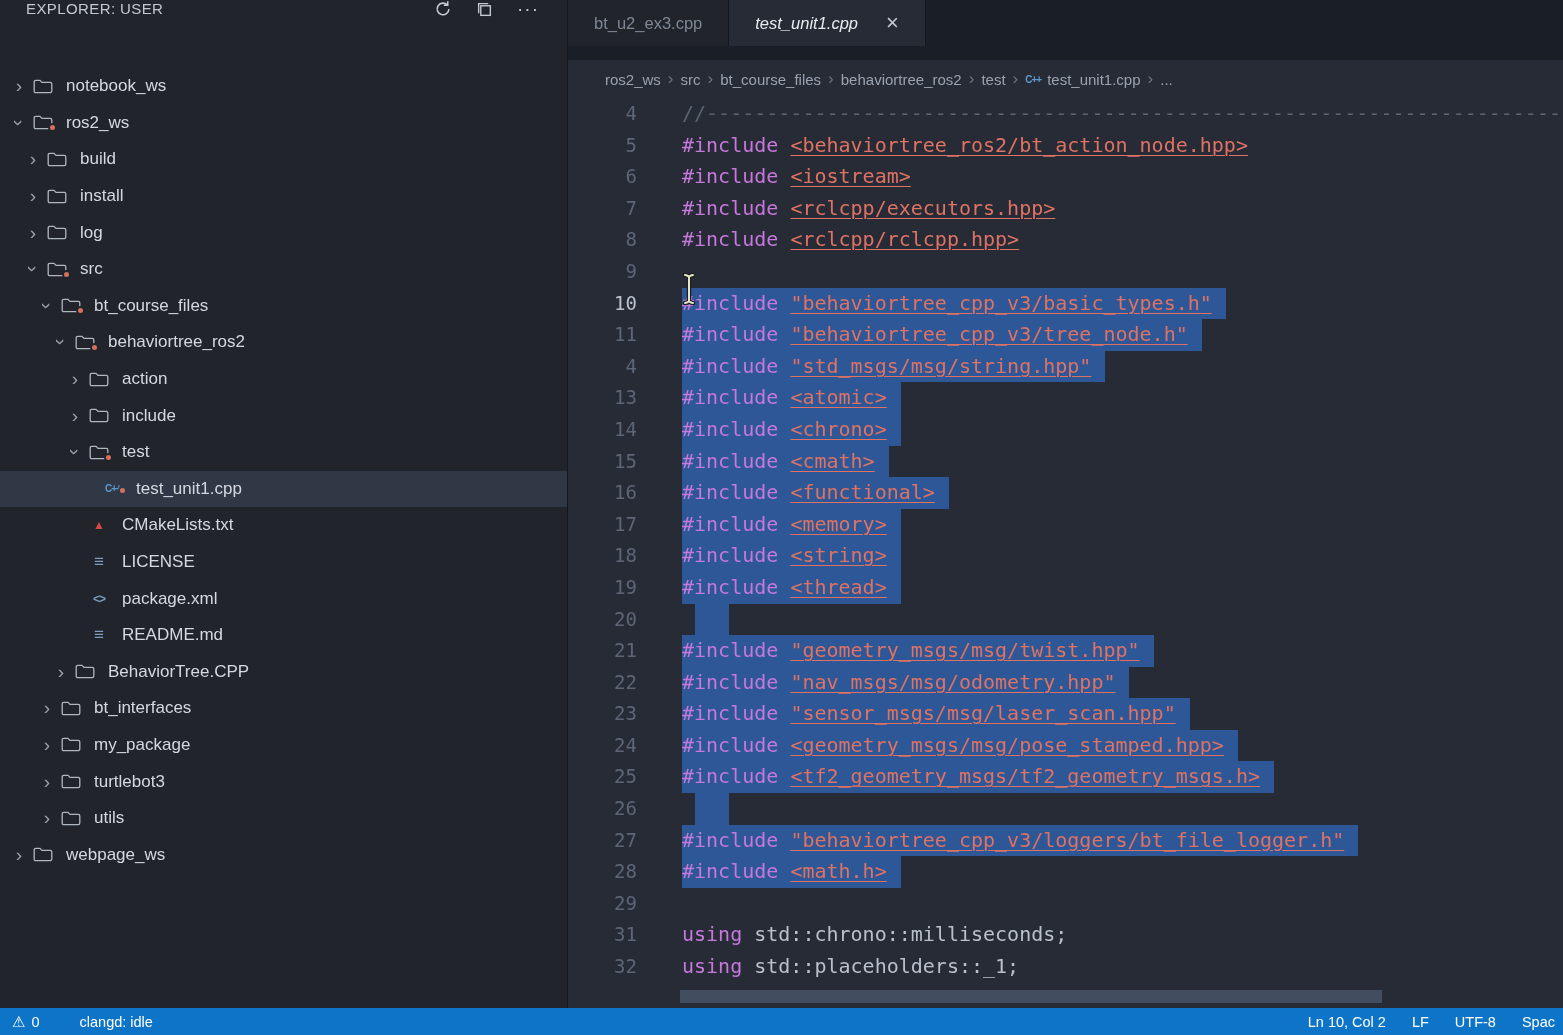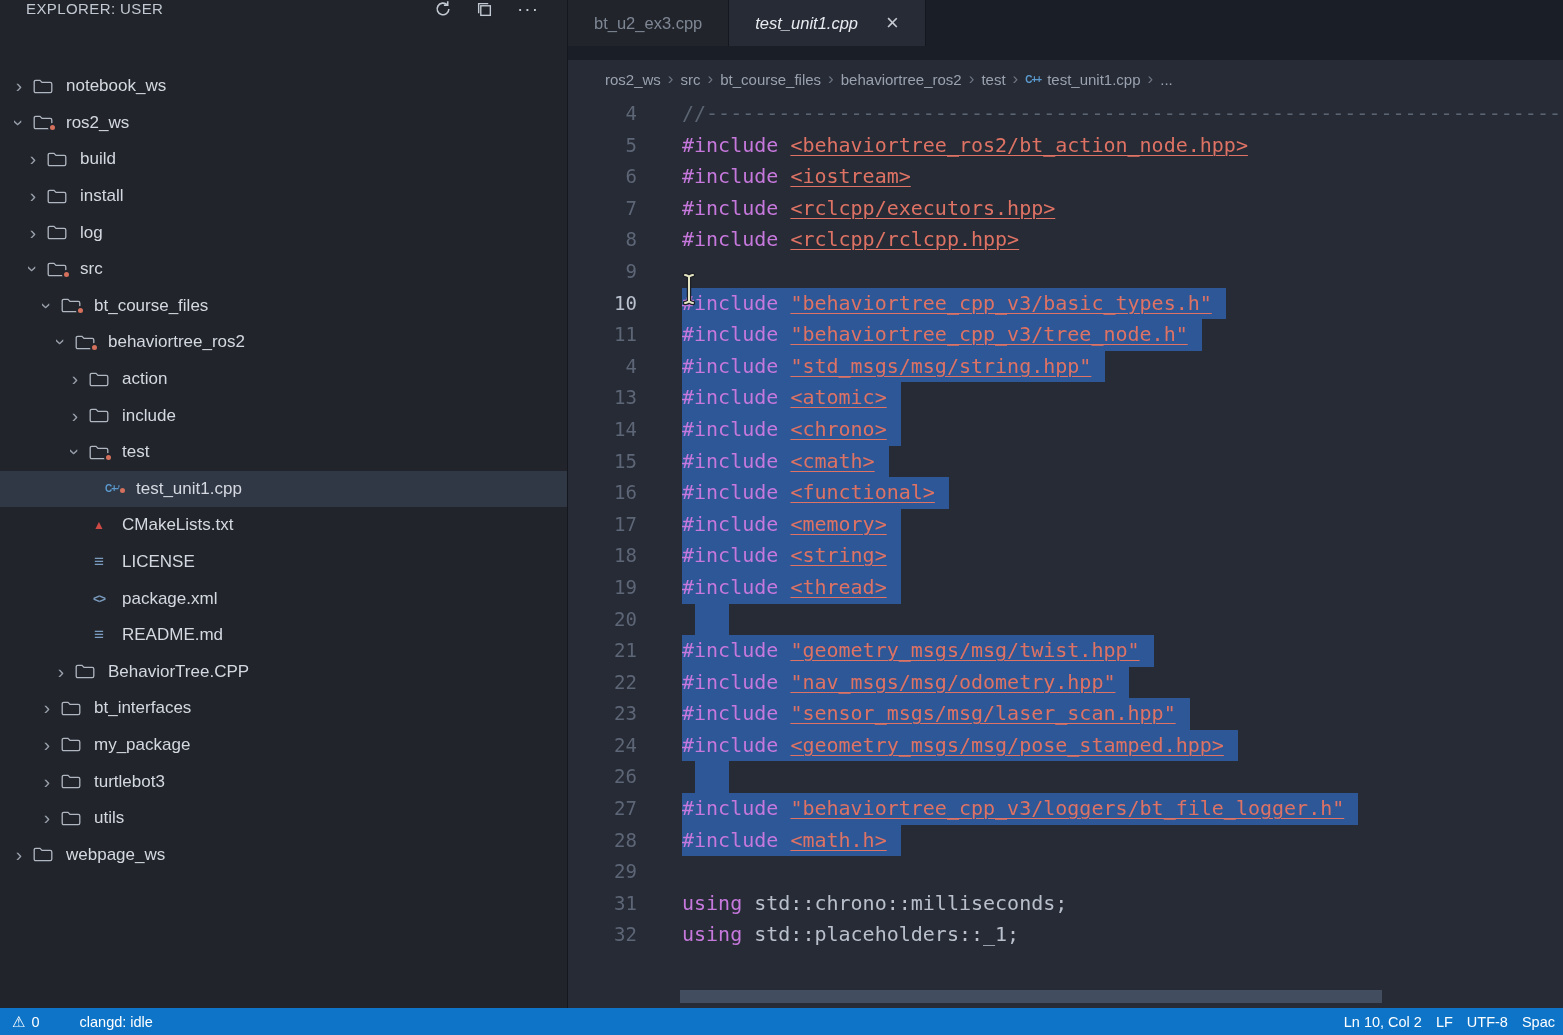--- a/index.html
+++ b/index.html
@@ -62,21 +62,21 @@
   .tk-i{color:var(--inc,#de7264);text-decoration:underline;text-underline-offset:3px;text-decoration-thickness:1px}
   .hthumb{position:absolute;bottom:3px;left:112px;width:702px;height:13px;
     background:rgba(125,148,185,.33)}
   .ibeam{position:absolute;left:113px;top:271px;z-index:5;pointer-events:none}
 
   
   .status{height:27px;flex:none;background:var(--sbar,#0e74c8);display:flex;align-items:center;
     color:#fff;font-size:14.5px;padding:0 8px 0 12px}
   .st-left{flex:1;display:flex;align-items:center;gap:9px;white-space:nowrap}
   .st-item{display:flex;align-items:center;gap:6px;cursor:pointer}
-  .st-right{display:flex;align-items:center;gap:14px;white-space:nowrap}
+  .st-right{display:flex;align-items:center;gap:26px;white-space:nowrap}
   .warn-glyph{font-size:15px;line-height:15px}
   .ls-label{margin-left:31px}
 </style>
 </head>
 <body>
 
 <div class="app">
   <div class="main">
 
     <aside class="sidebar">
@@ -351,20 +351,21 @@
           <div class="cl"><span class="ln">15</span><span class="lt sel"><span class="tk-d">#include </span><span class="tk-i">&lt;cmath&gt;</span></span></div>
           <div class="cl"><span class="ln">16</span><span class="lt sel"><span class="tk-d">#include </span><span class="tk-i">&lt;functional&gt;</span></span></div>
           <div class="cl"><span class="ln">17</span><span class="lt sel"><span class="tk-d">#include </span><span class="tk-i">&lt;memory&gt;</span></span></div>
           <div class="cl"><span class="ln">18</span><span class="lt sel"><span class="tk-d">#include </span><span class="tk-i">&lt;string&gt;</span></span></div>
           <div class="cl"><span class="ln">19</span><span class="lt sel"><span class="tk-d">#include </span><span class="tk-i">&lt;thread&gt;</span></span></div>
           <div class="cl"><span class="ln">20</span><span class="lt selE"></span></div>
           <div class="cl"><span class="ln">21</span><span class="lt sel"><span class="tk-d">#include </span><span class="tk-i">"geometry_msgs/msg/twist.hpp"</span></span></div>
           <div class="cl"><span class="ln">22</span><span class="lt sel"><span class="tk-d">#include </span><span class="tk-i">"nav_msgs/msg/odometry.hpp"</span></span></div>
           <div class="cl"><span class="ln">23</span><span class="lt sel"><span class="tk-d">#include </span><span class="tk-i">"sensor_msgs/msg/laser_scan.hpp"</span></span></div>
           <div class="cl"><span class="ln">24</span><span class="lt sel"><span class="tk-d">#include </span><span class="tk-i">&lt;geometry_msgs/msg/pose_stamped.hpp&gt;</span></span></div>
+          <div class="cl"><span class="ln">25</span><span class="lt sel"><span class="tk-d">#include </span><span class="tk-i">&lt;tf2_geometry_msgs/tf2_geometry_msgs.h&gt;</span></span></div>
           <div class="cl"><span class="ln">26</span><span class="lt selE"></span></div>
           <div class="cl"><span class="ln">27</span><span class="lt sel"><span class="tk-d">#include </span><span class="tk-i">"behaviortree_cpp_v3/loggers/bt_file_logger.h"</span></span></div>
           <div class="cl"><span class="ln">28</span><span class="lt sel"><span class="tk-d">#include </span><span class="tk-i">&lt;math.h&gt;</span></span></div>
           <div class="cl"><span class="ln">29</span><span class="lt"></span></div>
           <div class="cl"><span class="ln">31</span><span class="lt"><span class="tk-k">using </span><span class="tk-p">std::chrono::milliseconds;</span></span></div>
           <div class="cl"><span class="ln">32</span><span class="lt"><span class="tk-k">using </span><span class="tk-p">std::placeholders::_1;</span></span></div>
         </div>
       <div class="hthumb" style="position:absolute;bottom:5px;"></div>
       <svg class="ibeam" width="16" height="36" viewBox="0 0 16 36">
         <g fill="none" stroke="#1d2027" stroke-width="4.5" stroke-linecap="round">

